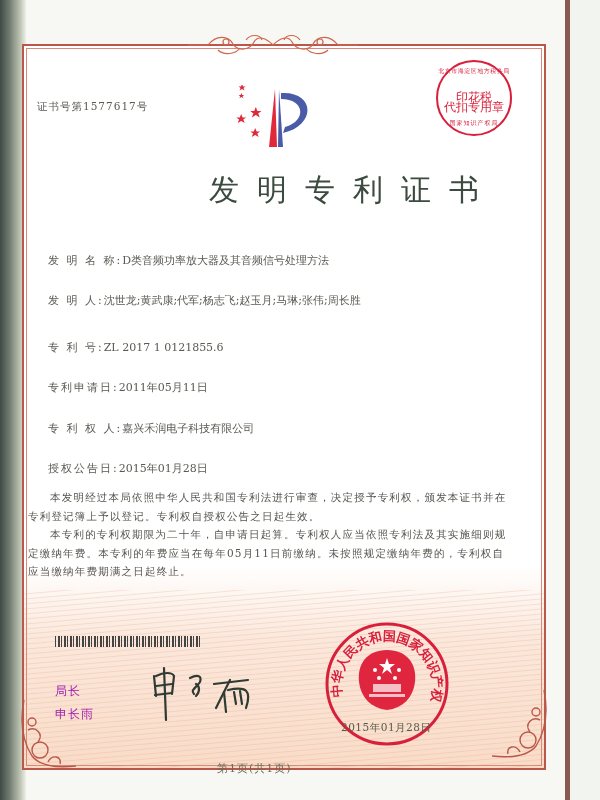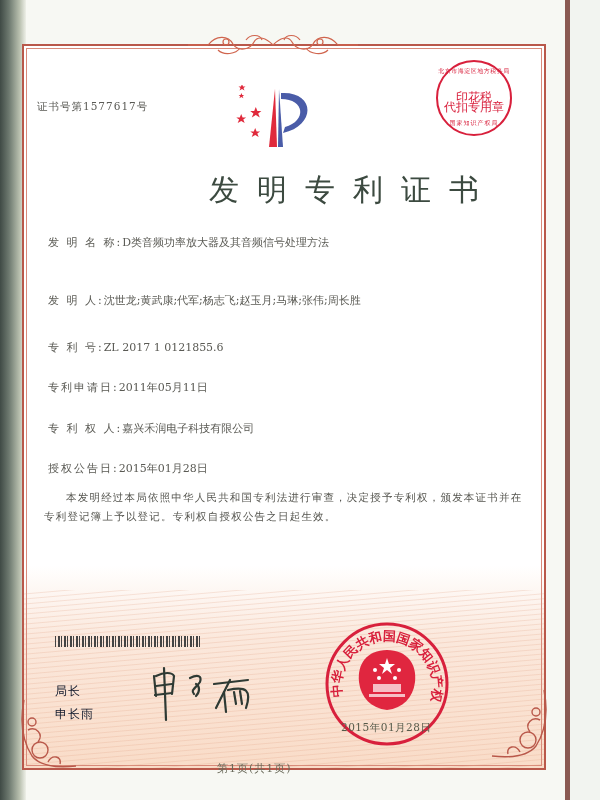--- a/index.html
+++ b/index.html
@@ -69,32 +69,32 @@
     padding-left: 10px;
     margin-left: 48px;
   }
 
   .field { position: absolute; left: 48px; font-size: 11px; color: #5a5a54; white-space: nowrap; }
   .field .lbl { display: inline-block; letter-spacing: 2px; }
   .field .val { display: inline; }
   .field .val2 { display: block; padding-left: 70px; margin-top: 4px; }
 
   .body-text {
-    position: absolute; left: 44px; top: 488px; width: 480px;
+    position: absolute; left: 28px; top: 488px; width: 480px;
     font-size: 10.5px; line-height: 18.5px; color: #55554f; letter-spacing: 1.2px;
   }
   .body-text p { text-indent: 2.1em; }
 
   .barcode {
     position: absolute; left: 55px; top: 636px; width: 145px; height: 11px;
     background: repeating-linear-gradient(to right, #444 0px, #444 1px, transparent 1px, transparent 3px, #444 3px, #444 5px, transparent 5px, transparent 6px);
   }
 
   .director-title, .director-name {
-    position: absolute; left: 55px; font-family: "DejaVu Sans", "Liberation Sans", sans-serif; font-size: 12px; color: #0f172a; letter-spacing: 1px;
+    position: absolute; left: 55px; font-family: "DejaVu Sans", "Liberation Sans", sans-serif; font-size: 12px; color: #a21caf; letter-spacing: 1px;
   }
   .director-title { top: 683px; }
   .director-name { top: 706px; }
 
   .signature {
     position: absolute; left: 150px; top: 664px; width: 125px; height: 60px;
   }
 
   .seal-bottom {
     position: absolute; left: 323px; top: 620px; width: 128px; height: 128px;
@@ -149,41 +149,42 @@
 
 <div class="seal-top">
   <div class="ring-text">北京市海淀区地方税务局</div>
   <div class="center-text" style="top:27px">印花税</div>
   <div class="center-text" style="top:37px">代扣专用章</div>
   <div class="bottom-text">国家知识产权局</div>
 </div>
 
 <h1 class="title">发明专利证书</h1>
 
-<div class="field" style="top:235px">
+<div class="field" style="top:253px">
   <span class="lbl">发 明 名 称:</span><span class="val">D类音频功率放大器及其音频信号处理方法</span>
 </div>
 <div class="field" style="top:293px">
   <span class="lbl">发    明    人:</span><span class="val">沈世龙;黄武康;代军;杨志飞;赵玉月;马琳;张伟;周长胜</span>
 </div>
 <div class="field" style="top:340px">
   <span class="lbl">专    利    号:</span><span class="val">ZL 2017 1 0121855.6</span>
 </div>
 <div class="field" style="top:380px">
   <span class="lbl">专利申请日:</span><span class="val">2011年05月11日</span>
 </div>
 <div class="field" style="top:421px">
   <span class="lbl">专 利 权 人:</span><span class="val">嘉兴禾润电子科技有限公司</span>
 </div>
 <div class="field" style="top:461px">
   <span class="lbl">授权公告日:</span><span class="val">2015年01月28日</span>
 </div>
 
 <div class="body-text">
   <p>本发明经过本局依照中华人民共和国专利法进行审查，决定授予专利权，颁发本证书并在专利登记簿上予以登记。专利权自授权公告之日起生效。</p>
+  <p>本专利的专利权期限为二十年，自申请日起算。专利权人应当依照专利法及其实施细则规定缴纳年费。本专利的年费应当在每年05月11日前缴纳。未按照规定缴纳年费的，专利权自应当缴纳年费期满之日起终止。</p>
 </div>
 
 <div class="barcode"></div>
 
 <div class="director-title">局长</div>
 <div class="director-name">申长雨</div>
 
 <svg class="signature" viewBox="0 0 125 60">
   <g fill="none" stroke="#2e3a34" stroke-width="2.2" stroke-linecap="round">
     <path d="M4 12 L6 32"></path>

